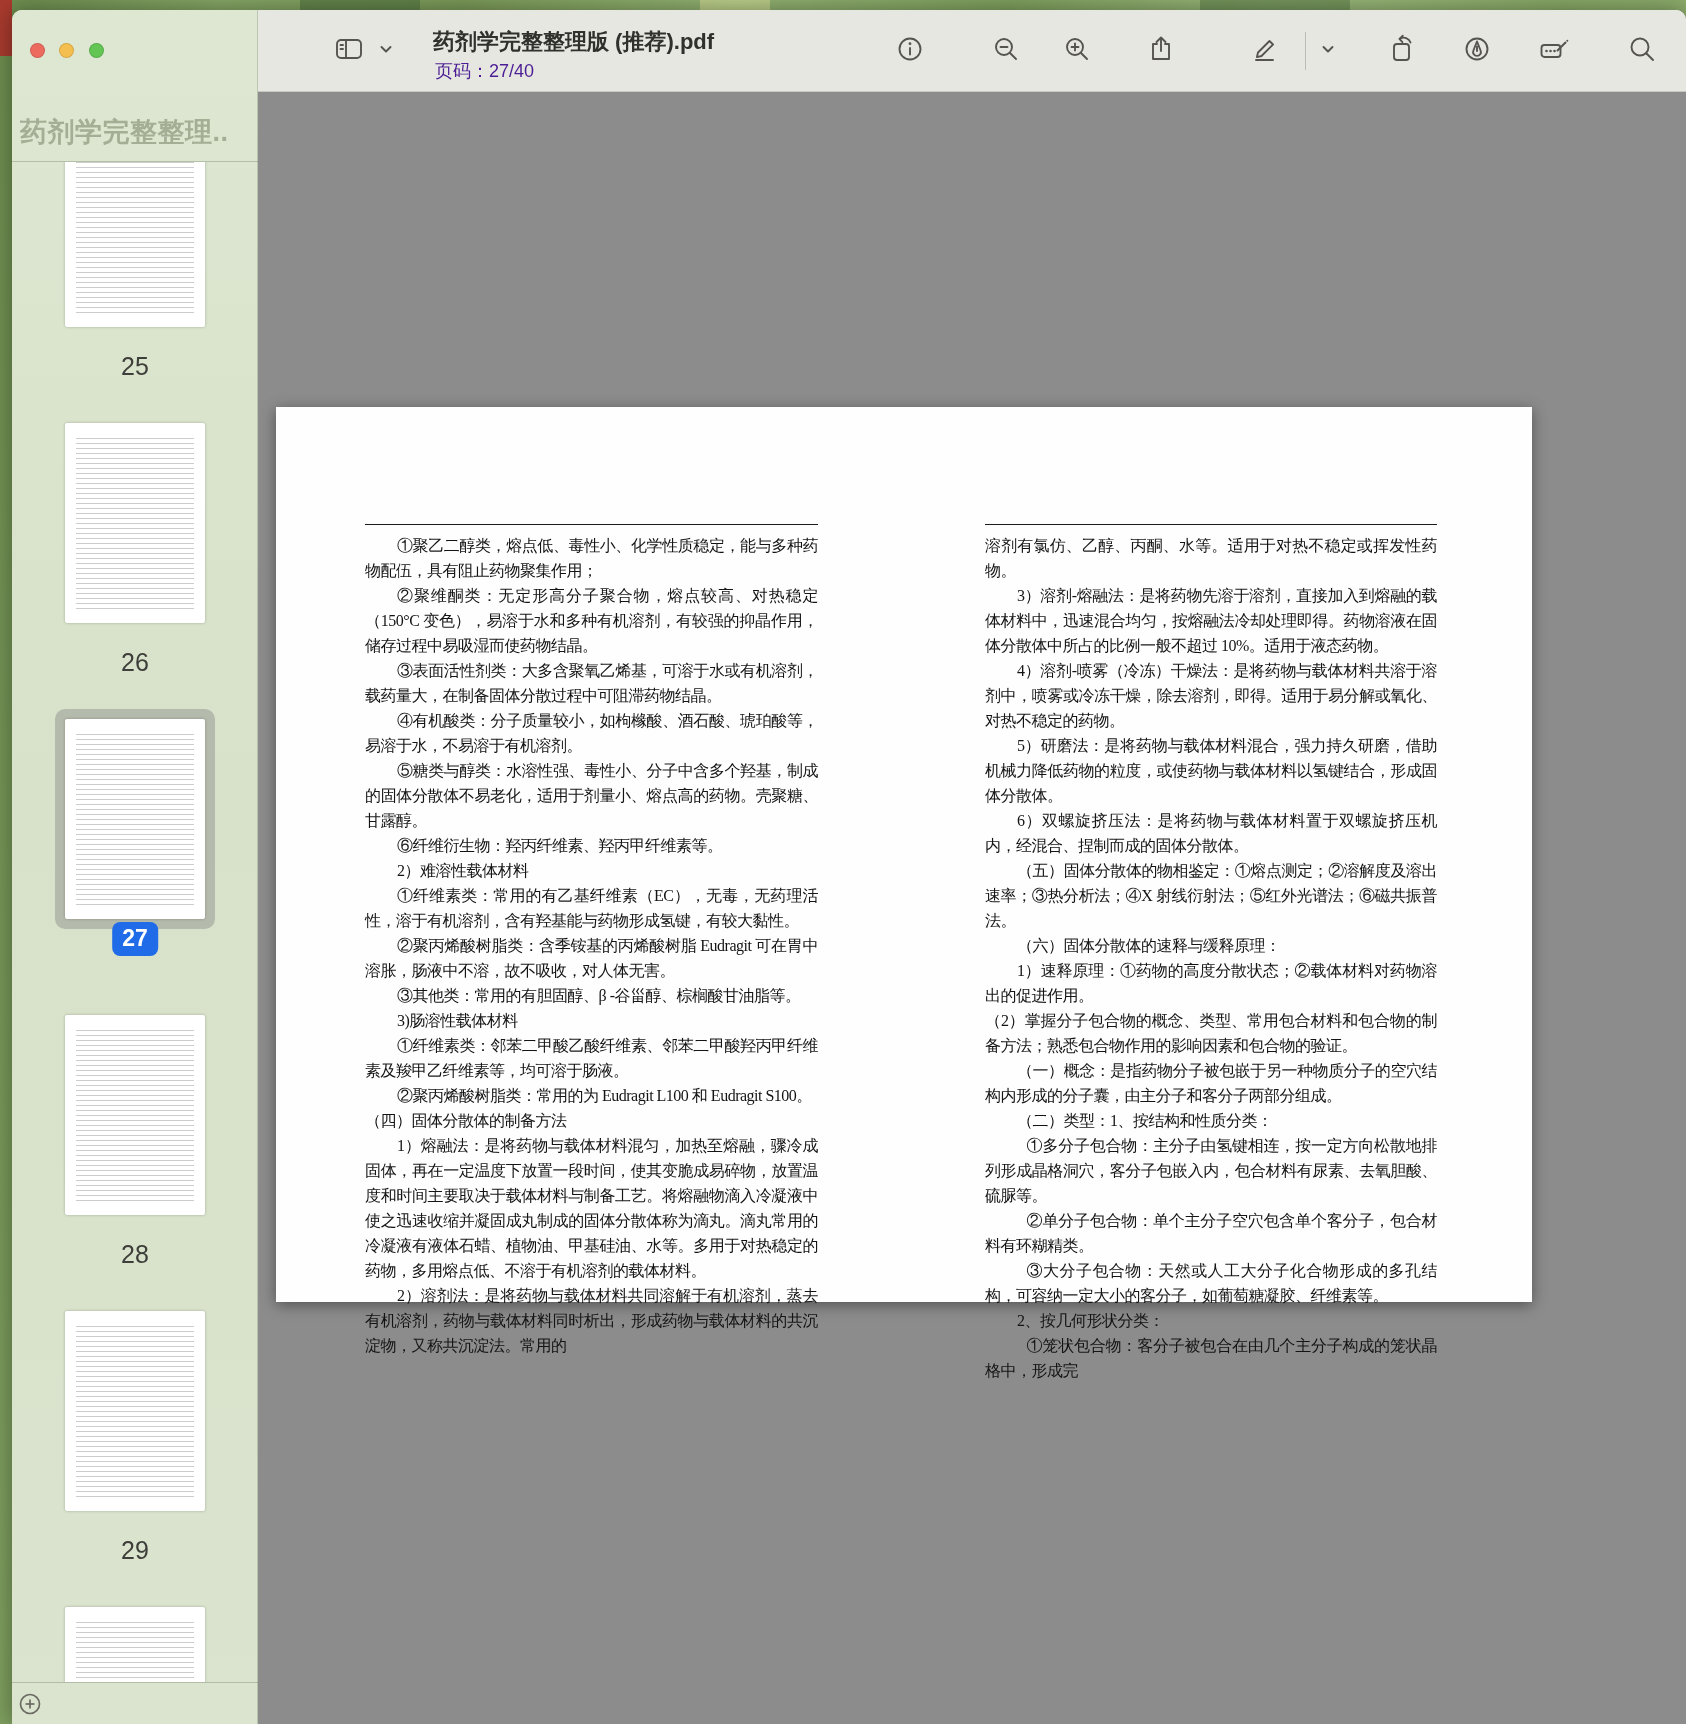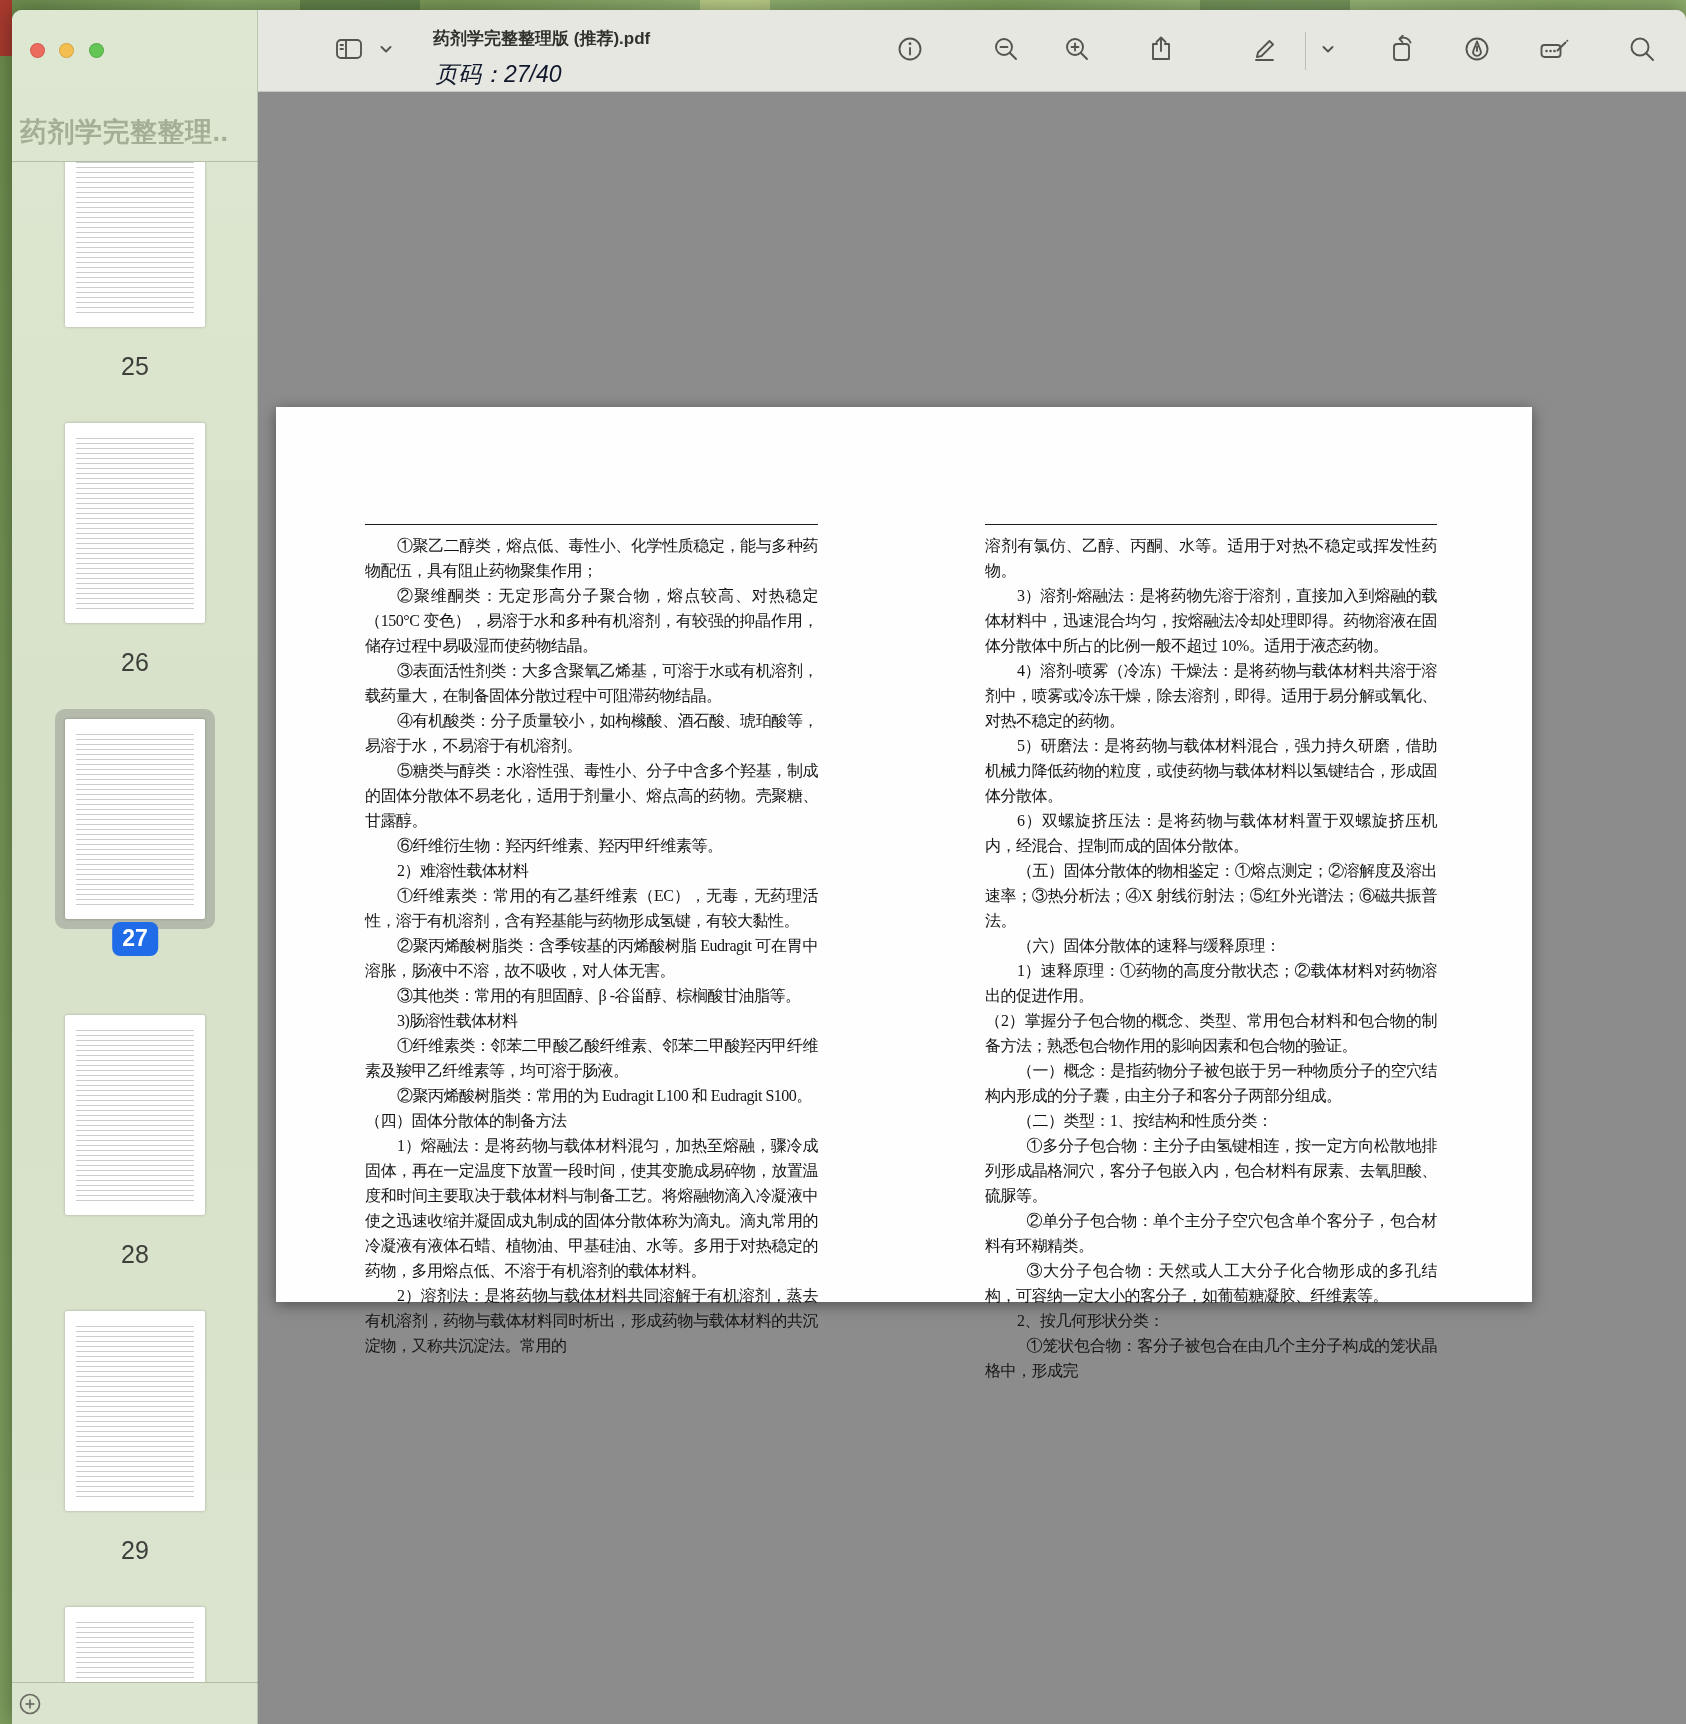--- a/index.html
+++ b/index.html
@@ -63,22 +63,22 @@
     border-top:1px solid rgba(60,70,50,.25);
   }
   .add-btn { position:absolute; left:6px; top:9px; background:none; border:none; cursor:default; }
   .add-btn svg { stroke:#6b6b64; fill:none; stroke-width:1.7; }
 
   
   .toolbar {
     position:absolute; left:246px; top:0; right:0; height:82px;
     background:#e6e7e1; border-bottom:1px solid #c7c8c1;
   }
-  .t-title { position:absolute; left:175px; top:17px; font-size:17px; font-weight:700; color:#30302c; }
-  .t-sub   { position:absolute; left:177px; top:49px; font-size:23px; color:#0f172a;font-style:italic; }
+  .t-title { position:absolute; left:175px; top:17px; font-size:22px; font-weight:700; color:#30302c; }
+  .t-sub   { position:absolute; left:177px; top:49px; font-size:18px; color:#4c1d95; }
   .tbtn {
     position:absolute; top:16px; width:48px; height:48px;
     display:flex; align-items:center; justify-content:center;
     background:none; border:none; cursor:default;
   }
   .tbtn svg { stroke:#55544d; fill:none; stroke-width:1.9; stroke-linecap:round; stroke-linejoin:round; }
   .tbtn svg .fill { fill:#55544d; stroke:none; }
   .t-divider { position:absolute; left:1047px; top:22px; width:1px; height:38px; background:rgba(0,0,0,.18); }
 
   

